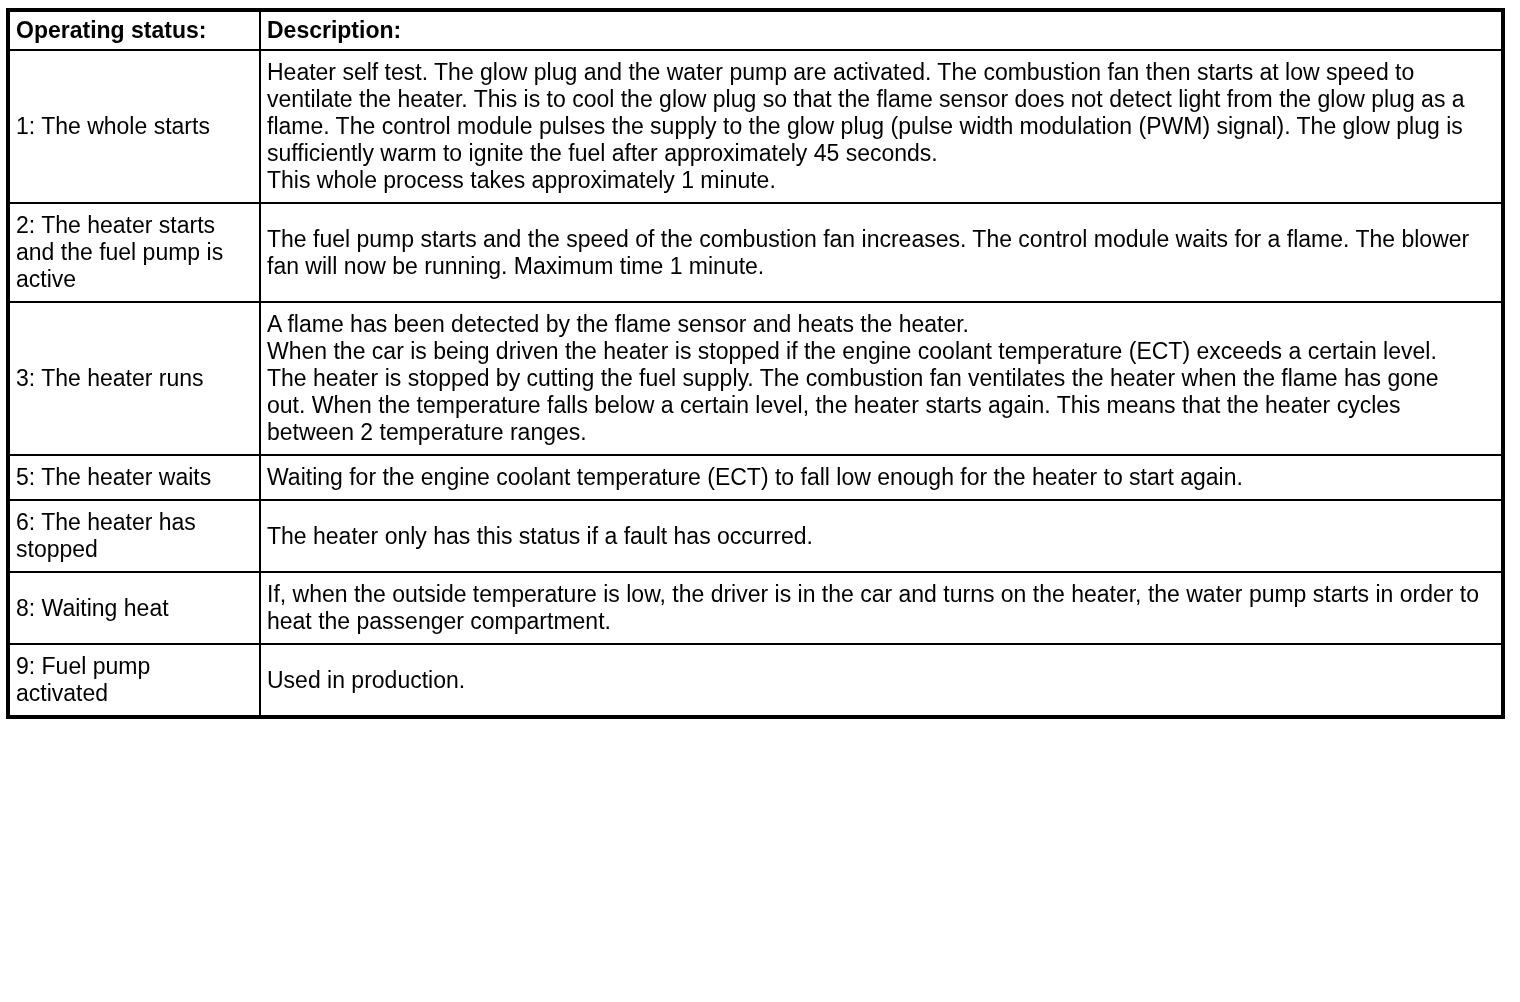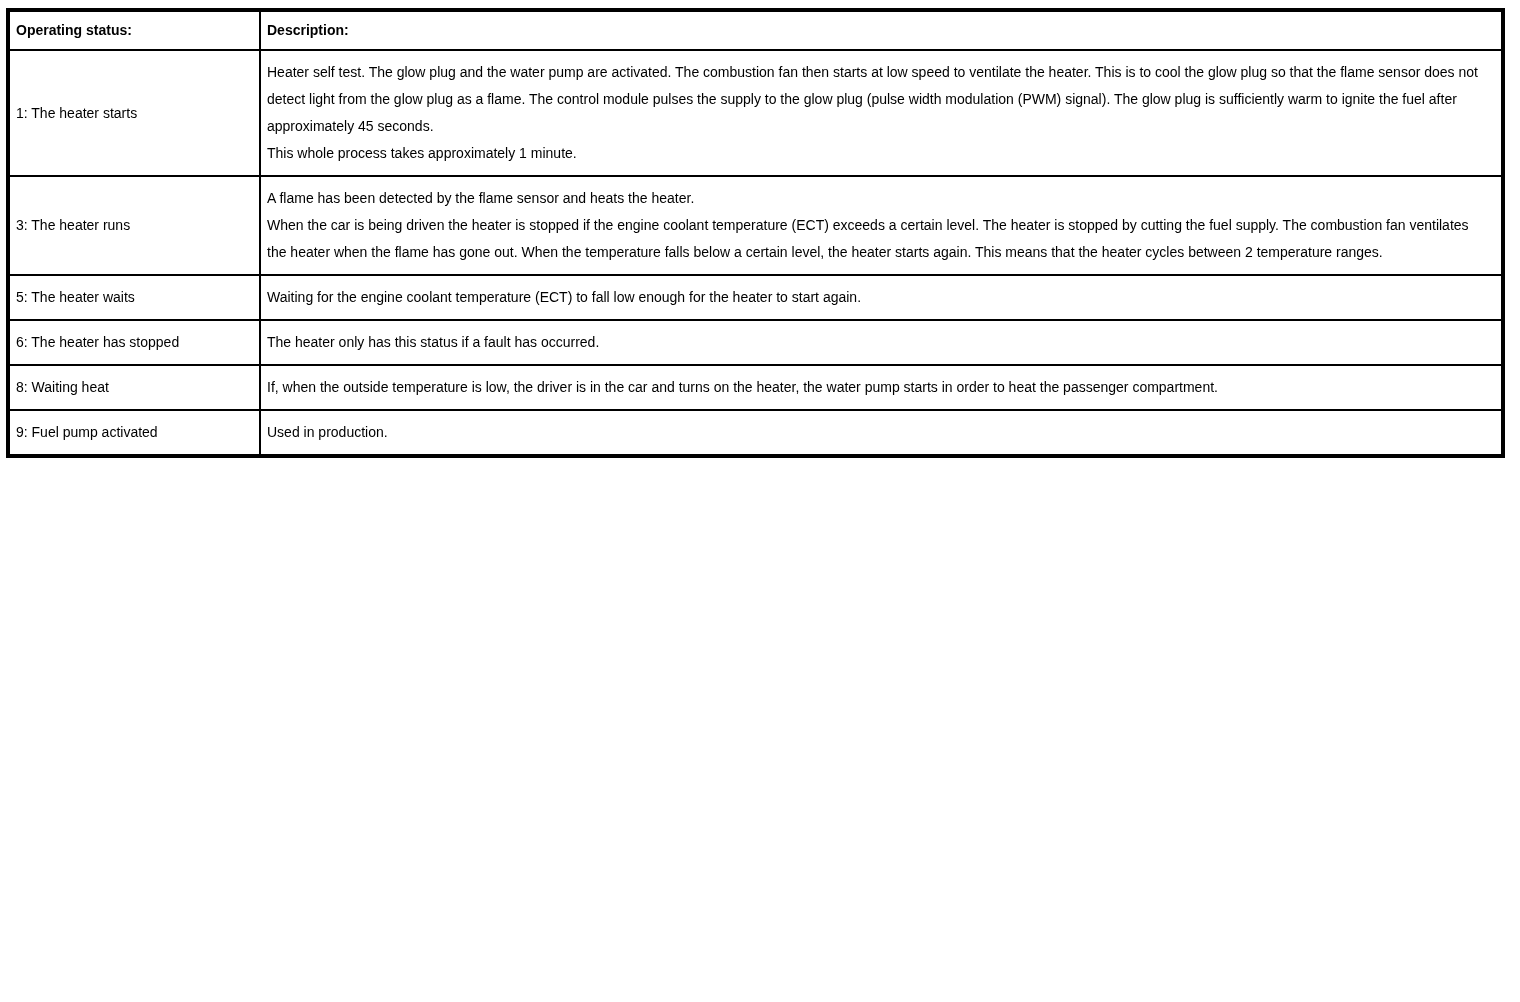--- a/index.html
+++ b/index.html
@@ -19,21 +19,21 @@
     border-collapse: collapse;
     width: 1499px;
     table-layout: fixed;
     border: 4px solid #000000;
   }
   table.status-table th,
   table.status-table td {
     border: 2px solid #000000;
     vertical-align: middle;
     text-align: left;
-    font-size: 14px;
+    font-size: 23px;
     line-height: 27px;
     padding: 8px 22px 8px 6px;
     word-wrap: break-word;
   }
   table.status-table th {
     font-weight: bold;
     padding-top: 5px;
     padding-bottom: 5px;
   }
   col.status-col { width: 252px; }
@@ -53,23 +53,27 @@
       <col class="desc-col">
     </colgroup>
     <thead>
       <tr>
         <th>Operating status:</th>
         <th>Description:</th>
       </tr>
     </thead>
     <tbody>
       <tr>
-        <td class="status-cell">1: The heater starts</td>
+        <td class="status-cell">1: The whole starts</td>
         <td class="desc-cell">Heater self test. The glow plug and the water pump are activated. The combustion fan then starts at low speed to ventilate the heater. This is to cool the glow plug so that the flame sensor does not detect light from the glow plug as a flame. The control module pulses the supply to the glow plug (pulse width modulation (PWM) signal). The glow plug is sufficiently warm to ignite the fuel after approximately 45 seconds.
 This whole process takes approximately 1 minute.</td>
+      </tr>
+      <tr>
+        <td class="status-cell">2: The heater starts and the fuel pump is active</td>
+        <td class="desc-cell">The fuel pump starts and the speed of the combustion fan increases. The control module waits for a flame. The blower fan will now be running. Maximum time 1 minute.</td>
       </tr>
       <tr>
         <td class="status-cell">3: The heater runs</td>
         <td class="desc-cell">A flame has been detected by the flame sensor and heats the heater.
 When the car is being driven the heater is stopped if the engine coolant temperature (ECT) exceeds a certain level. The heater is stopped by cutting the fuel supply. The combustion fan ventilates the heater when the flame has gone out. When the temperature falls below a certain level, the heater starts again. This means that the heater cycles between 2 temperature ranges.</td>
       </tr>
       <tr>
         <td class="status-cell">5: The heater waits</td>
         <td class="desc-cell">Waiting for the engine coolant temperature (ECT) to fall low enough for the heater to start again.</td>
       </tr>

